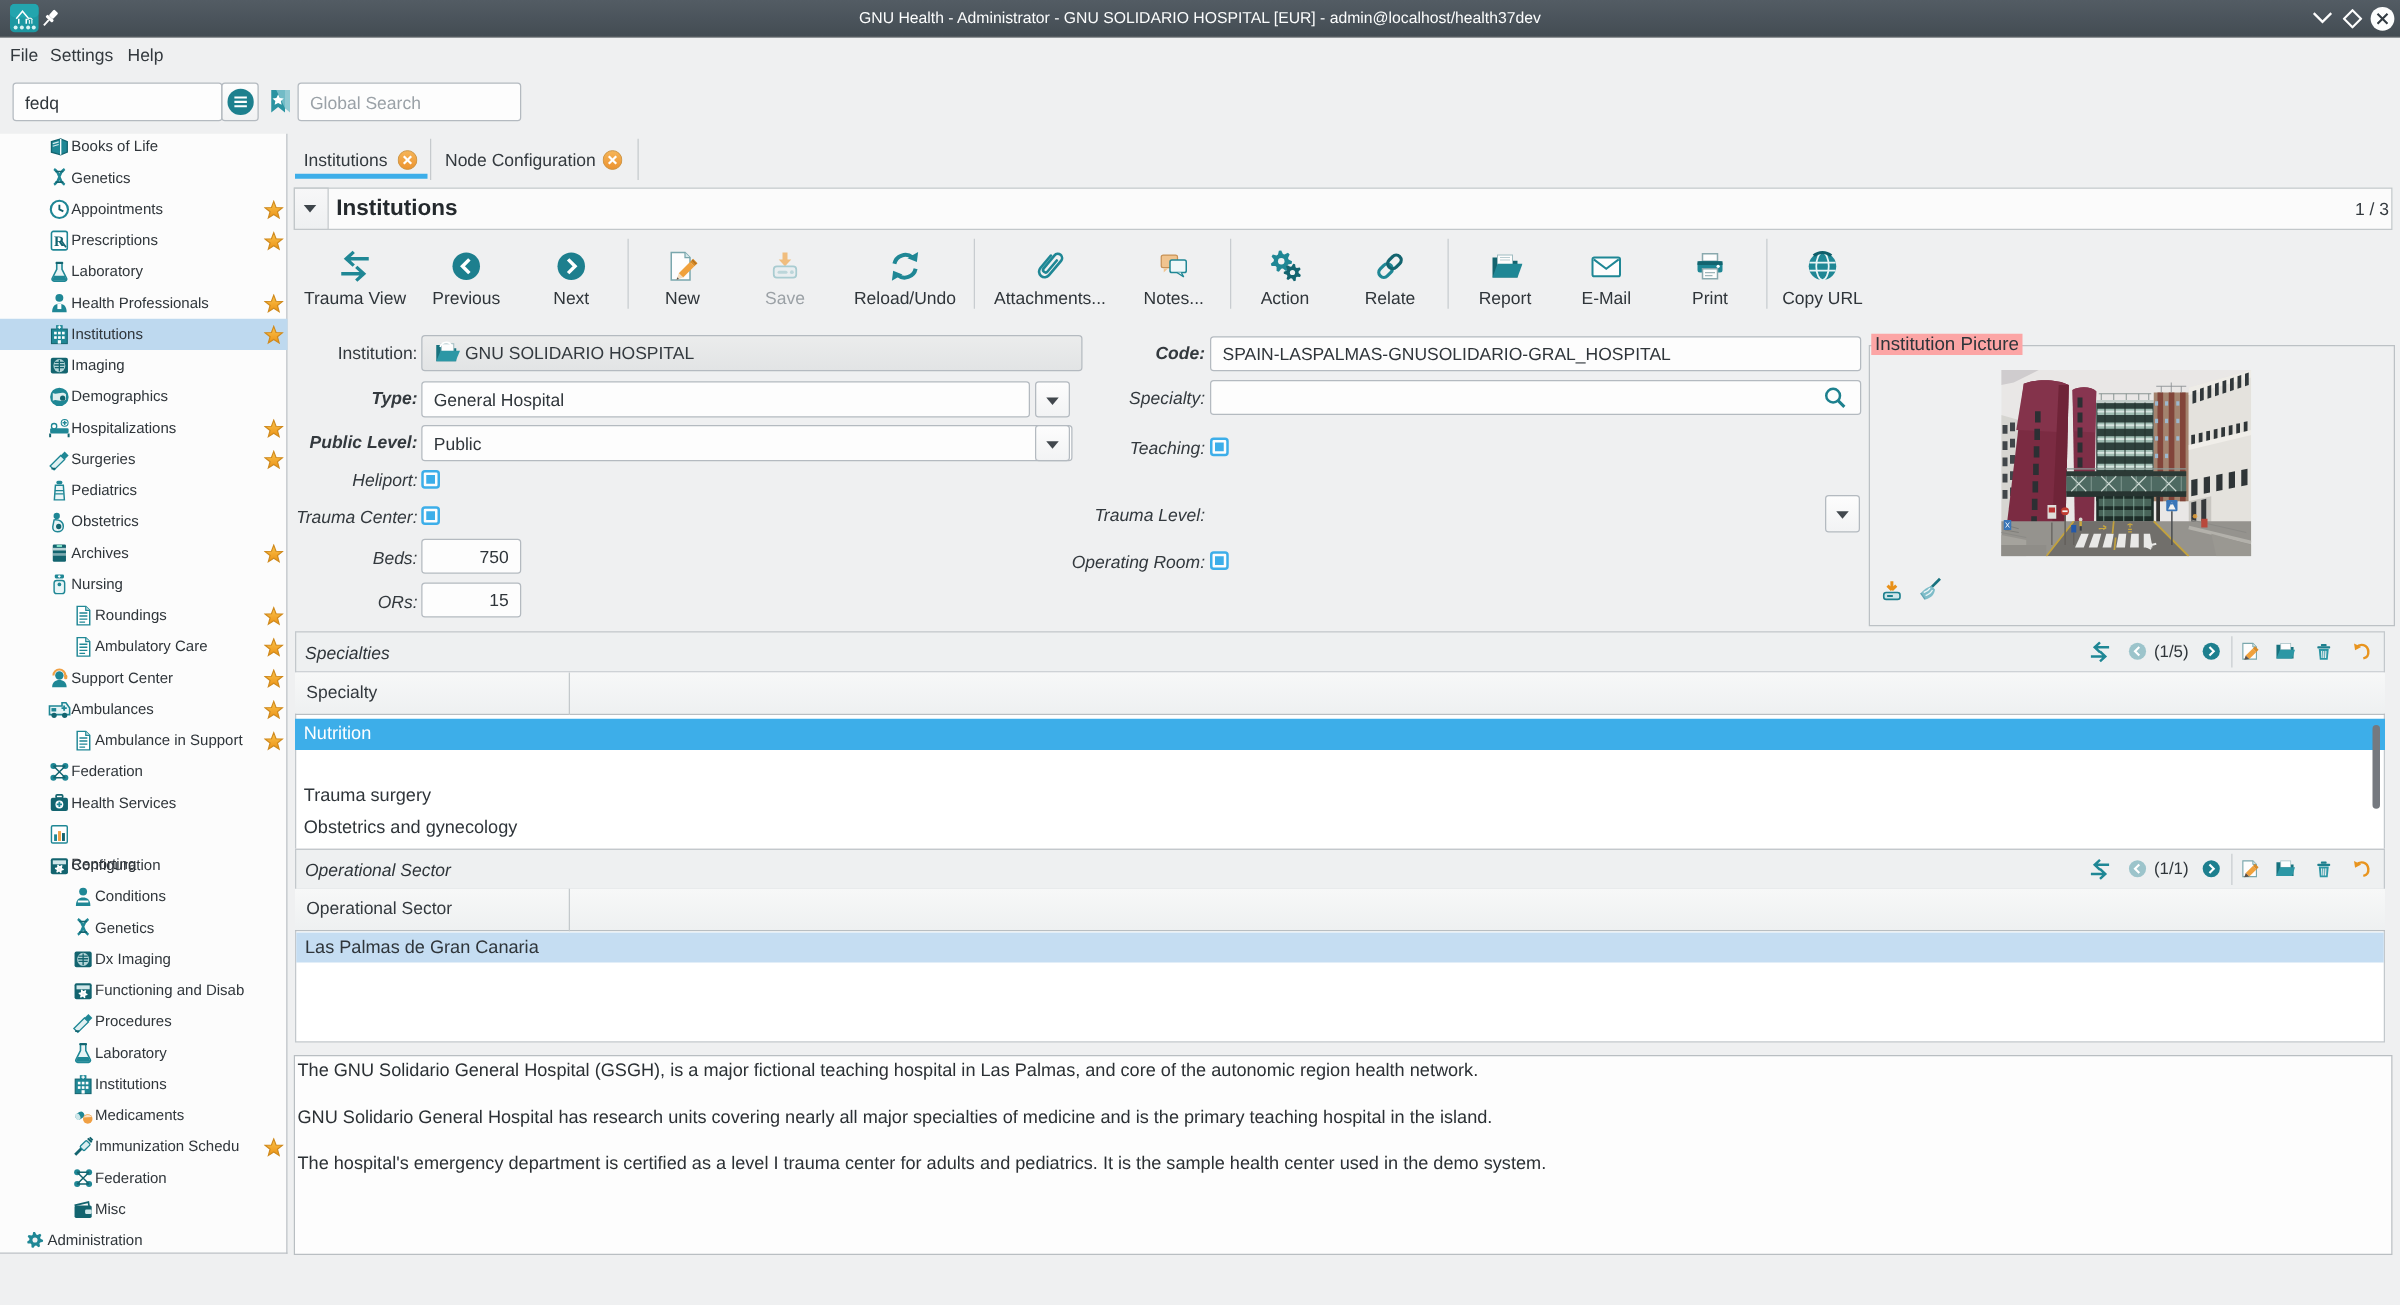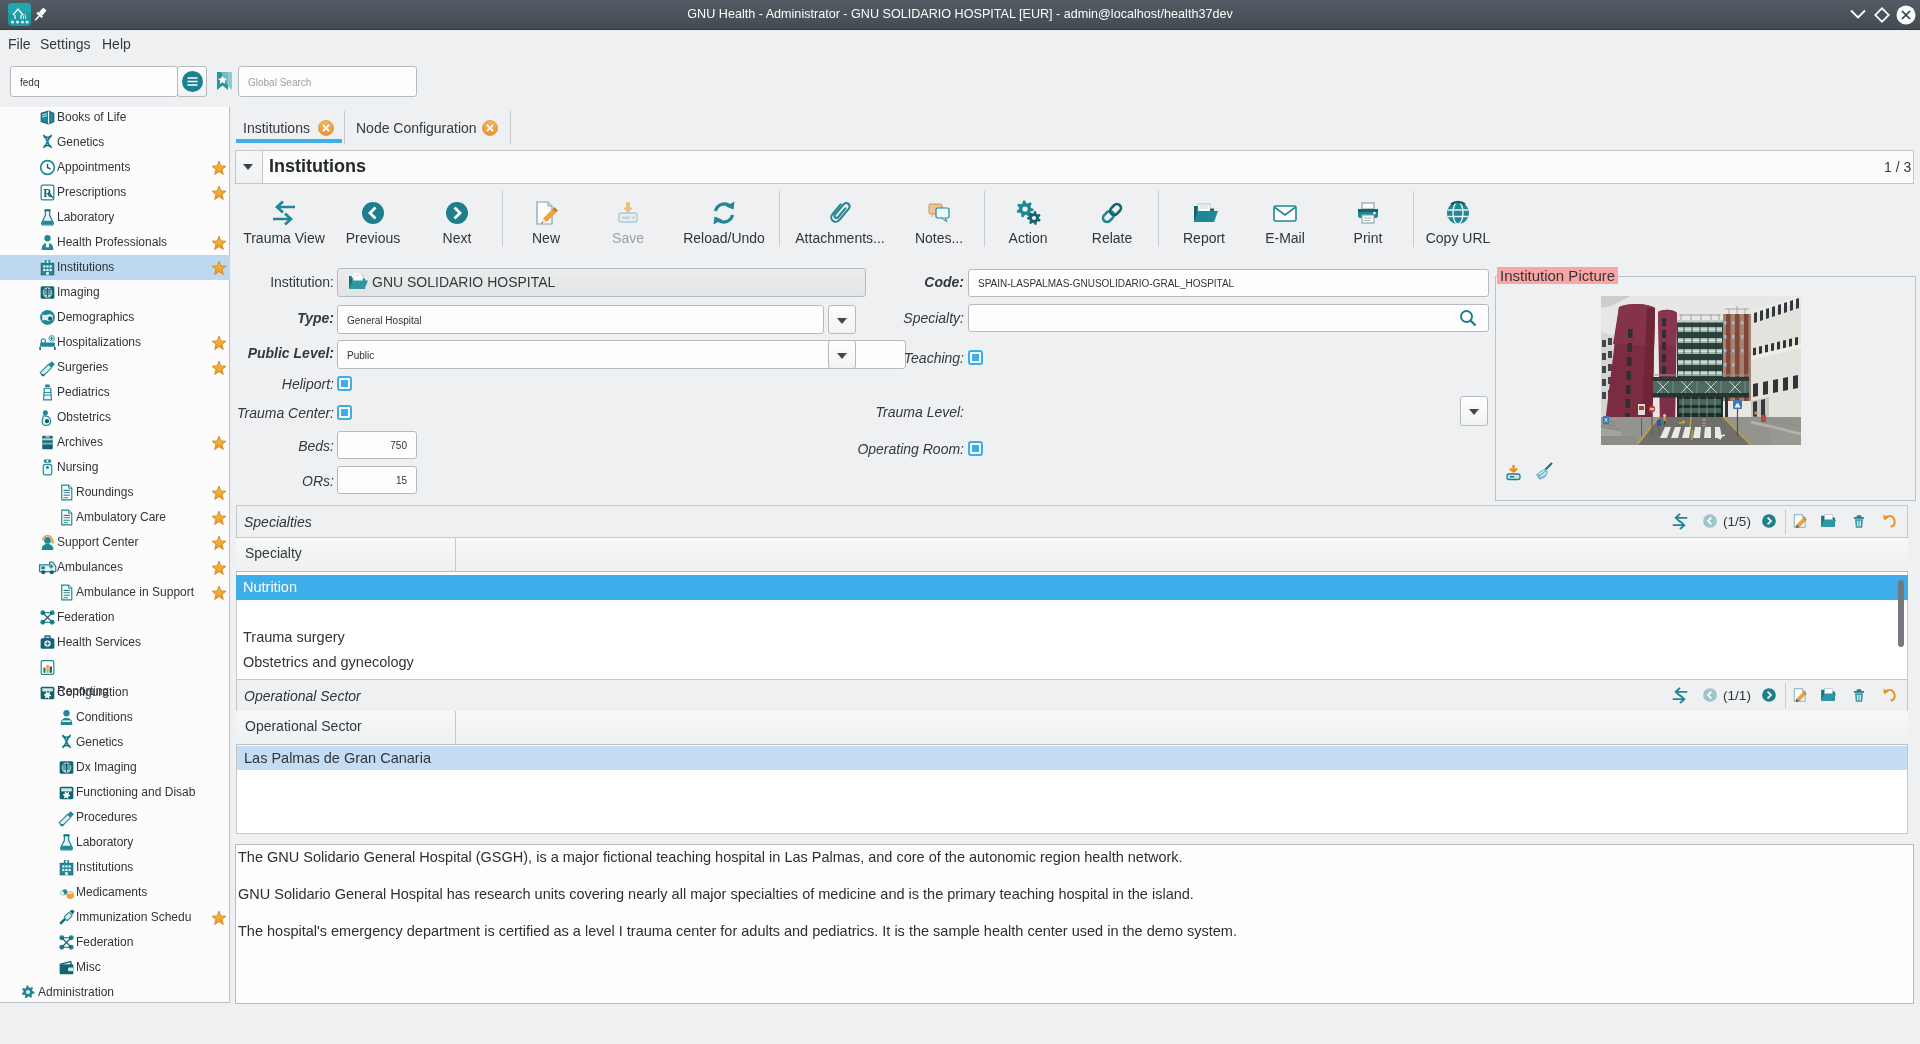--- a/index.html
+++ b/index.html
@@ -1,19 +1,19 @@
 <!DOCTYPE html>
 <html><head><meta charset="utf-8"><style>
 html,body{margin:0;padding:0;}
 #app{position:relative;width:1920px;height:1044px;background:#eff0f1;font-family:"Liberation Sans",sans-serif;overflow:hidden;}
 .abs{position:absolute;}
 .lbl{position:absolute;font-size:14px;color:#33393e;white-space:nowrap;}
 .it{font-style:italic;}
 .bd{font-weight:bold;}
-.inp{position:absolute;background:#fdfdfd;border:1px solid #b4bac0;border-radius:3px;font-size:10px;color:#2f353a;box-sizing:border-box;}
+.inp{position:absolute;background:#fdfdfd;border:1px solid #b4bac0;border-radius:3px;font-size:14px;color:#2f353a;box-sizing:border-box;}
 .inp .v{position:absolute;left:9px;top:50%;transform:translateY(-50%);white-space:nowrap;}
 .inp .vr{position:absolute;right:9px;top:50%;transform:translateY(-50%);}
 .cbtn{position:absolute;background:linear-gradient(#fdfdfd,#f2f3f4);border:1px solid #b4bac0;border-radius:3px;box-sizing:border-box;}
 .cbtn:after{content:"";position:absolute;left:50%;top:50%;transform:translate(-50%,-35%);border-left:5px solid transparent;border-right:5px solid transparent;border-top:6px solid #41474d;}
 .chk{position:absolute;width:11px;height:11px;border:2px solid #3daee9;border-radius:3px;background:#fdfdfd;}
 .chk:after{content:"";position:absolute;left:2px;top:2px;width:7px;height:7px;background:#3daee9;}
 .ghead{position:absolute;background:#eef0f1;border:1px solid #c3c8cc;}
 .ghead .t{position:absolute;left:7px;top:50%;transform:translateY(-50%);font-style:italic;font-size:14px;color:#2f353a;}
 .colhdr{position:absolute;background:linear-gradient(#f7f8f8,#eef0f1);border-bottom:1px solid #b9bec2;font-size:14px;color:#2f353a;}
 .row{position:absolute;font-size:14.5px;white-space:nowrap;}
@@ -499,21 +499,21 @@
     </svg>
 <div class="lbl" style="left:372px;top:274px;">GNU SOLIDARIO HOSPITAL</div>
 
 <div class="lbl it bd" style="right:1586px;top:310px;">Type:</div>
 <div class="inp" style="left:337px;top:305px;width:487px;height:29px;">
       <span class="v">General Hospital</span>
     </div>
 <div class="cbtn" style="left:828px;top:305px;width:28px;height:29px;"></div>
 
 <div class="lbl it bd" style="right:1586px;top:345px;">Public Level:</div>
-<div class="inp" style="left:337px;top:340px;width:569px;height:29px;">
+<div class="inp" style="left:337px;top:340px;width:521px;height:29px;">
       <span class="v">Public</span>
     </div>
 <div class="cbtn" style="left:828px;top:340px;width:28px;height:29px;"></div>
 
 <div class="lbl it" style="right:1586px;top:376px;">Heliport:</div>
 <div class="chk" style="left:337px;top:376px;"></div>
 <div class="lbl it" style="right:1586px;top:405px;">Trauma Center:</div>
 <div class="chk" style="left:337px;top:405px;"></div>
 
 <div class="lbl it" style="right:1586px;top:438px;">Beds:</div>

